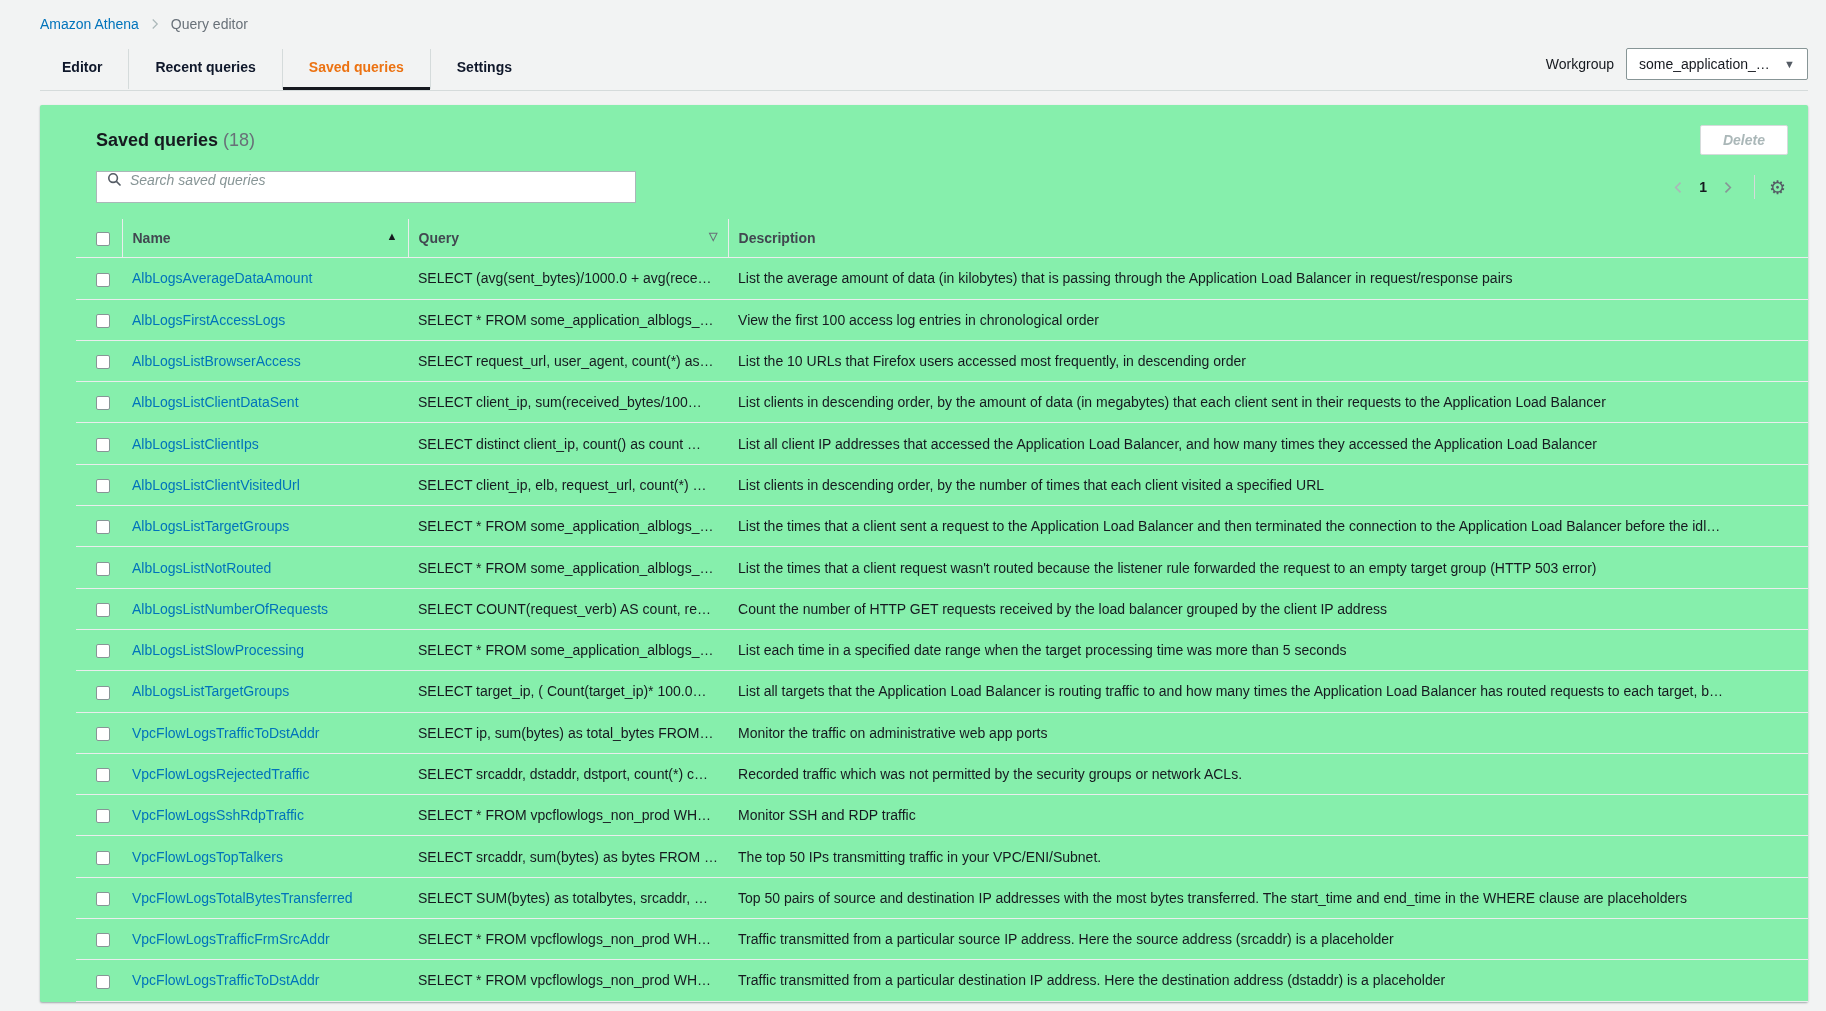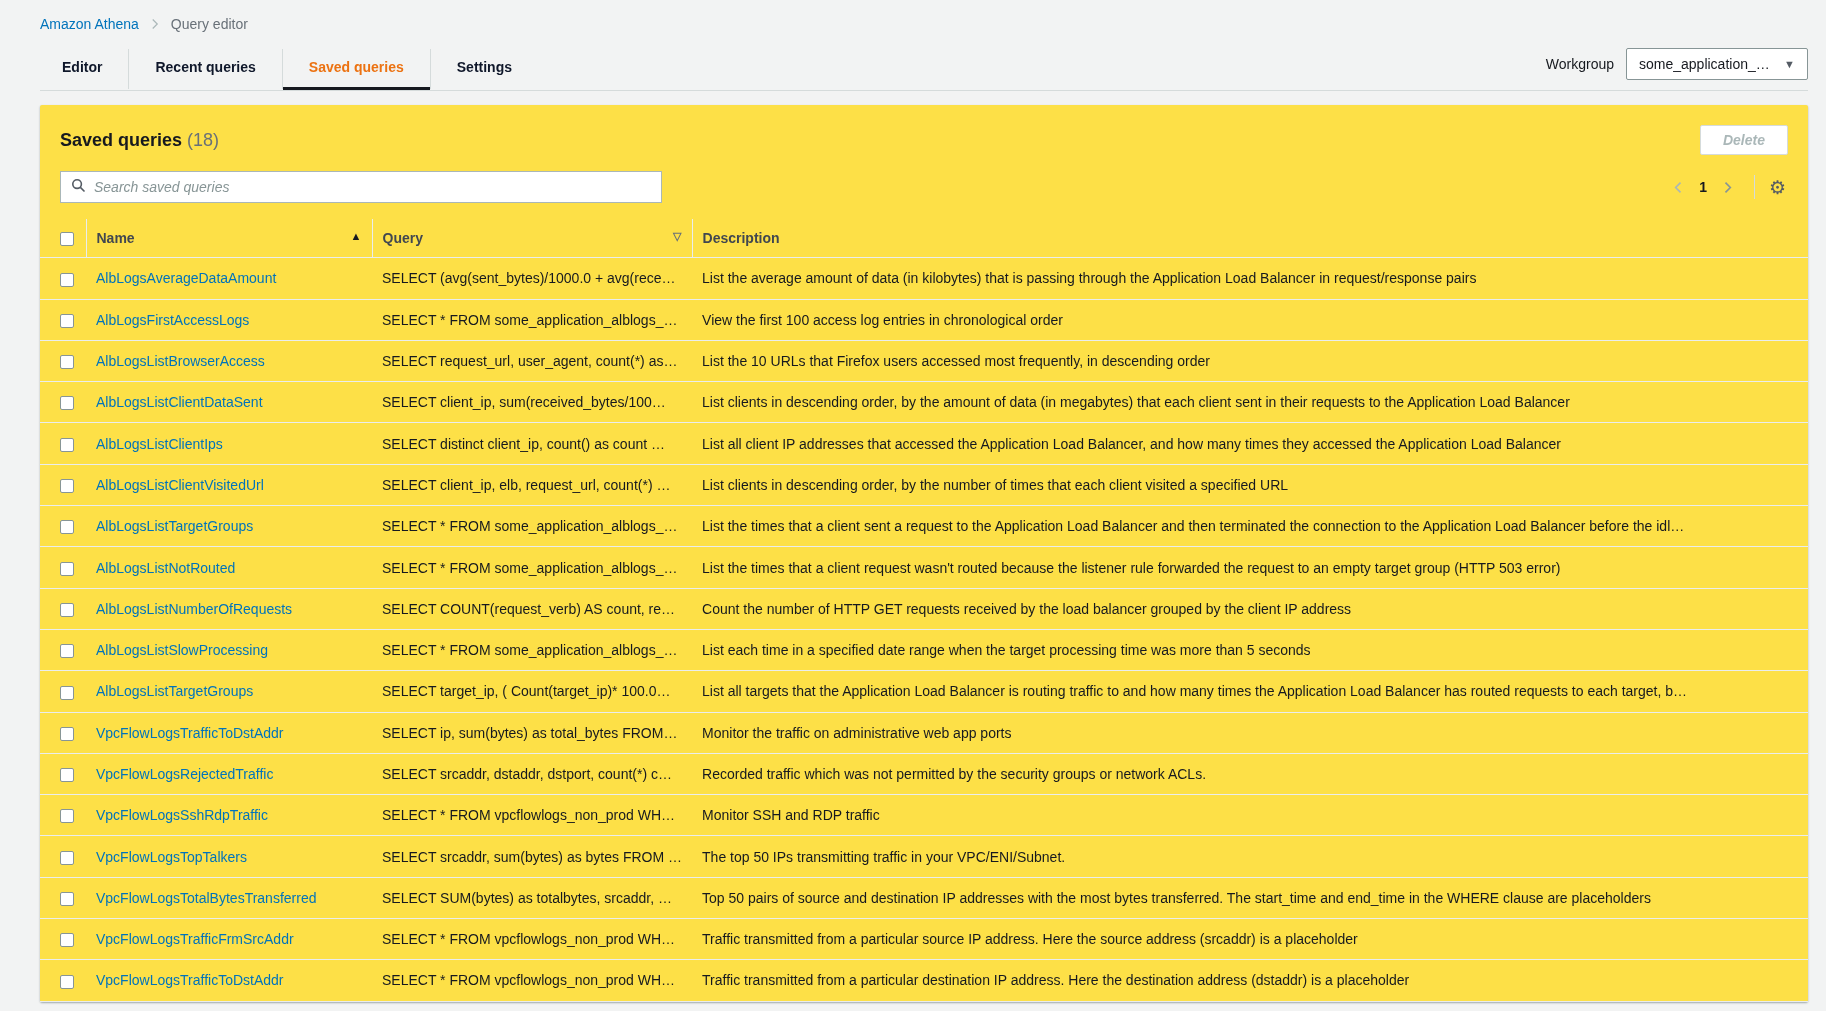--- a/index.html
+++ b/index.html
@@ -44,39 +44,40 @@
     background: #fff; border: 1px solid #879596; border-radius: 2px;
     width: 182px; height: 32px; padding: 0 12px;
     display: flex; align-items: center; justify-content: space-between;
     cursor: pointer;
   }
   .workgroup-select .caret { color: #545b64; font-size: 11px; }
 
   
   .card {
     margin: 14px 18px 0 40px;
-    background: #fde047;
+    background: #86efac;
     border-radius: 2px;
     box-shadow: 0 1px 2px 0 rgba(0,28,36,0.35);
+    padding-left: 36px;
   }
   .card-header { padding: 20px 20px 0 20px; }
   .title-row { display: flex; justify-content: space-between; align-items: center; }
   .panel-title { font-size: 18px; font-weight: bold; }
   .panel-count { font-size: 18px; font-weight: normal; color: #687078; }
   .btn-delete {
     background: #fff; border: 1px solid #d5dbdb; border-radius: 2px;
     color: #aab7b8; font-weight: bold; font-size: 14px;
     padding: 6px 22px; font-family: inherit; font-style: italic;
   }
 
   .toolbar-row { margin-top: 16px; display: flex; justify-content: space-between; align-items: center; }
   .search-box {
-    width: 602px; height: 32px;
+    width: 540px; height: 32px;
     border: 1px solid #aab7b8; border-radius: 0; background: #fff;
-    display: flex; align-items: center; padding: 0 10px; gap: 8px;
+    display: flex; align-items: flex-start; padding: 0 10px; gap: 8px;
   }
   .search-box svg { flex: 0 0 auto; }
   .search-box input {
     border: none; outline: none; flex: 1; font-size: 14px;
     font-family: inherit; color: #16191f; background: transparent;
   }
   .search-box input::placeholder { color: #879596; font-style: italic; }
 
   .pagination { display: flex; align-items: center; color: #687078; }
   .page-btn { background: none; border: none; padding: 4px 8px; cursor: pointer; display: inline-flex; align-items: center; }

